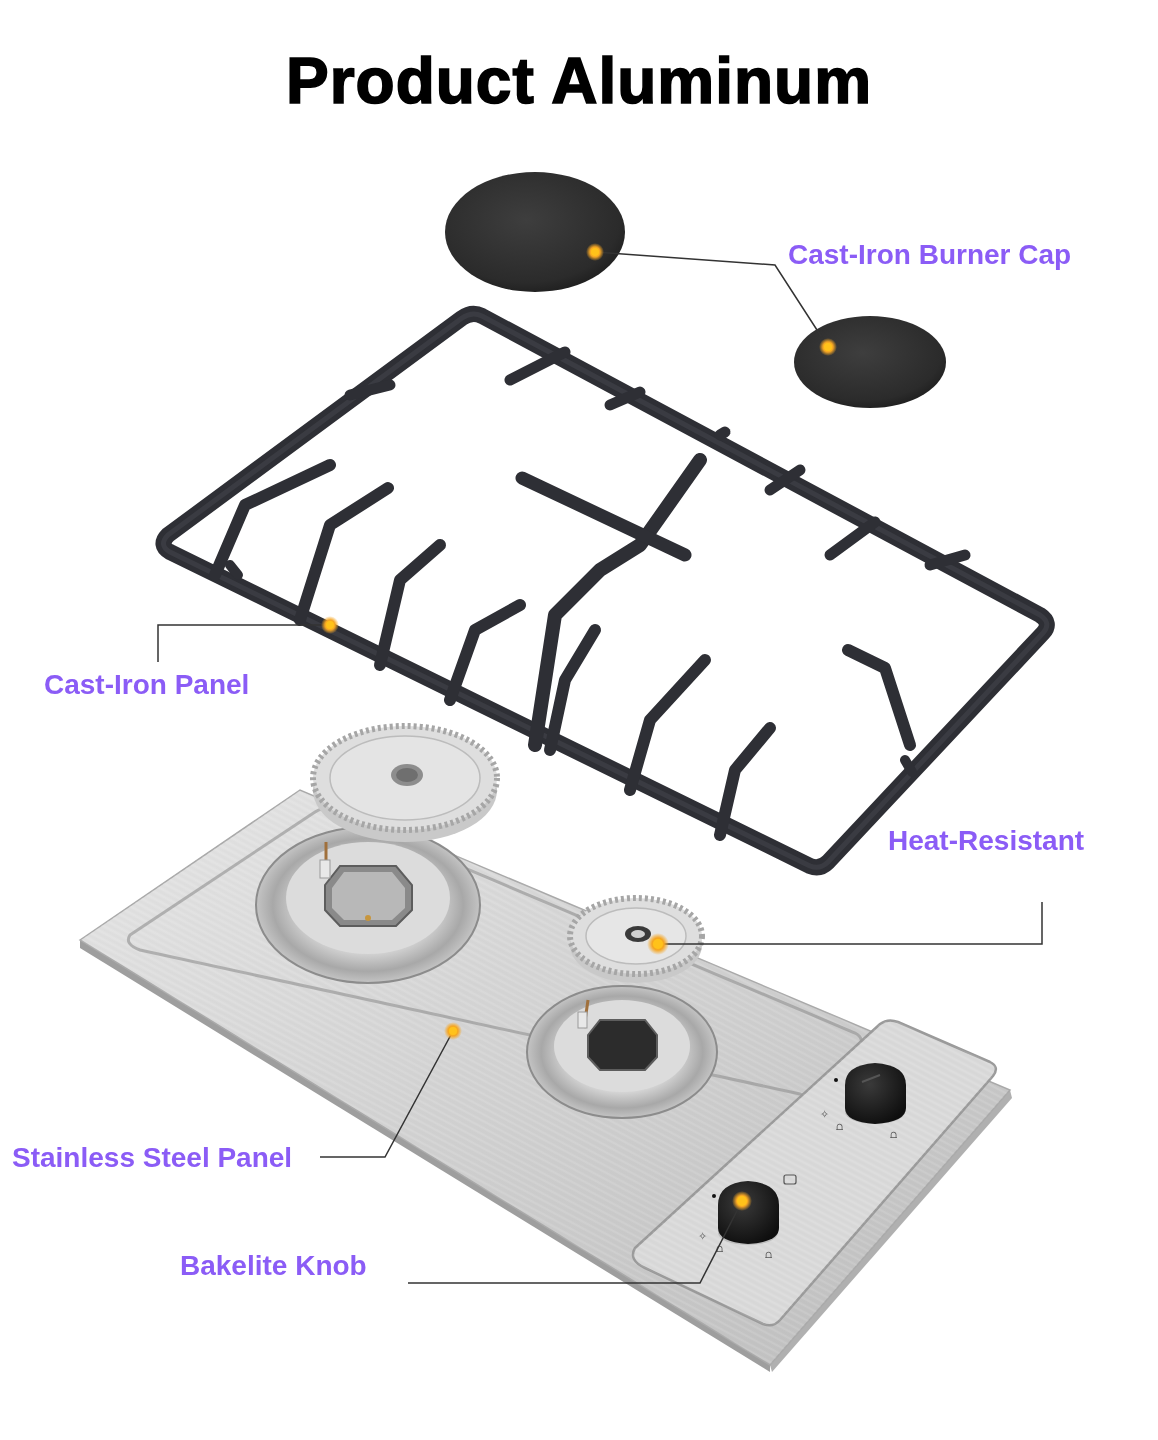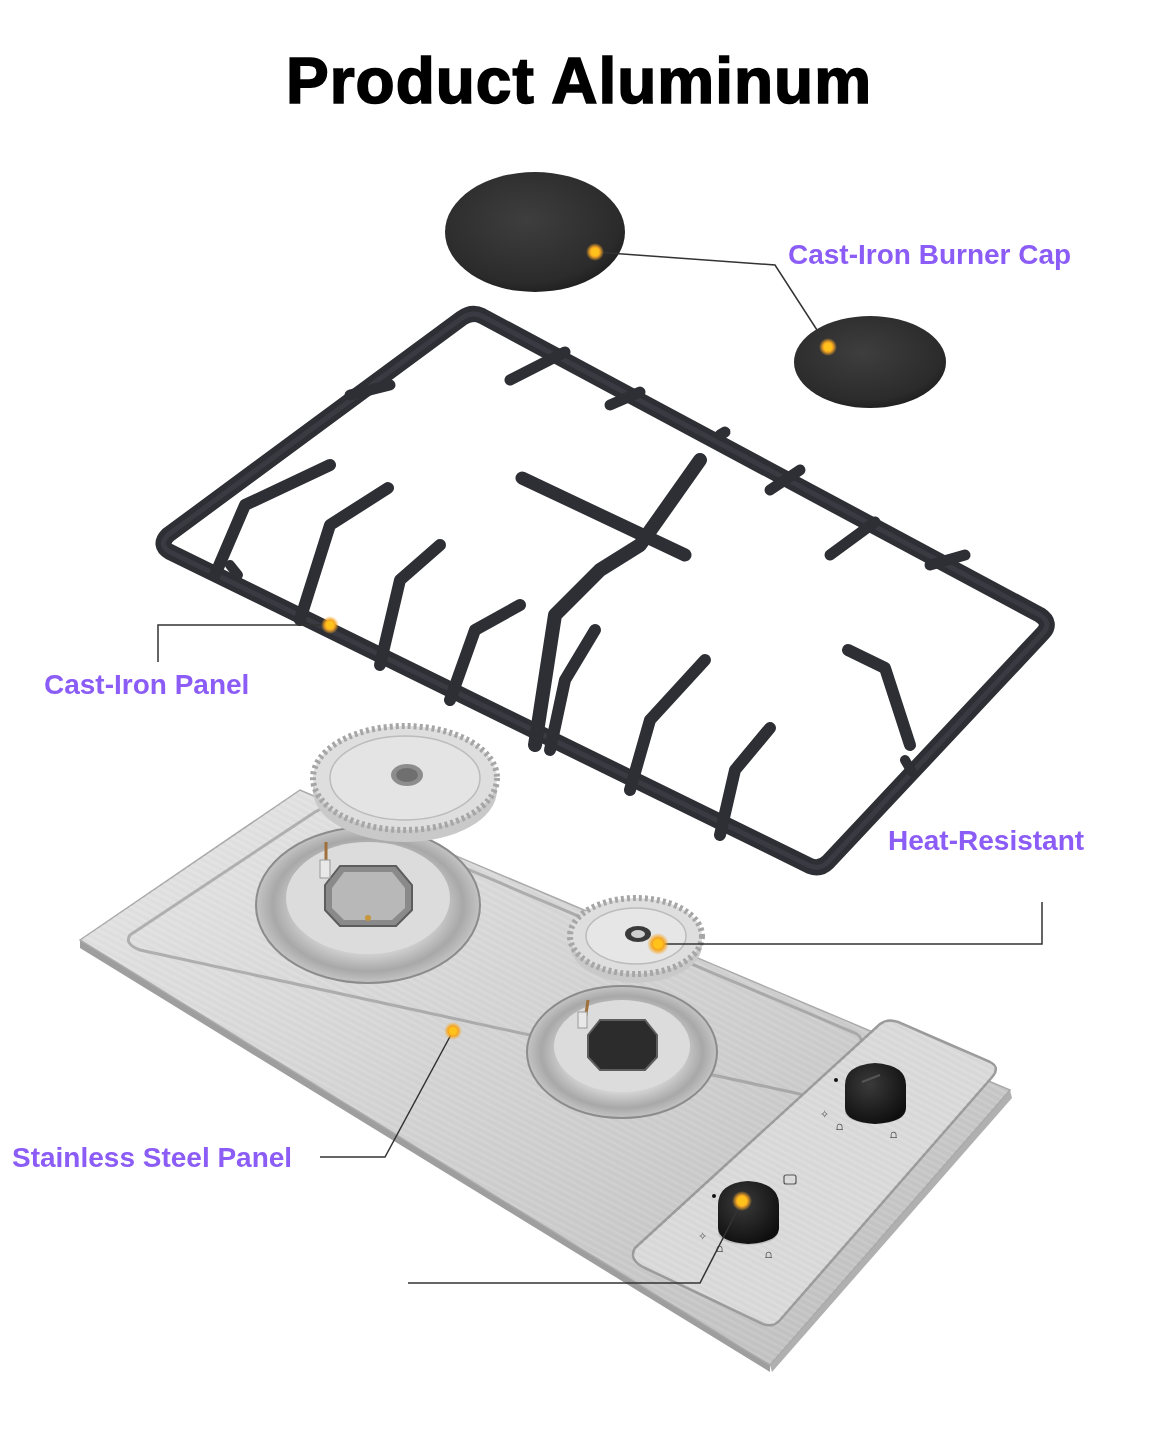--- a/index.html
+++ b/index.html
@@ -183,13 +183,14 @@
   </g>
 </svg>
 
 <div class="label" style="left:788px; top:236px;">Cast-Iron Burner Cap</div>
 <div class="label" style="left:44px; top:666px;">Cast-Iron Panel</div>
 <div class="label center" style="left:888px; top:822px; width:270px;">
   <div>Heat-Resistant</div>
 </div>
 <div class="label" style="left:12px; top:1139px;">Stainless Steel Panel</div>
 <div class="label center" style="left:180px; top:1247px; width:222px;">
+  <div>Bakelite Knob</div>
 </div>
 
 </body></html>

